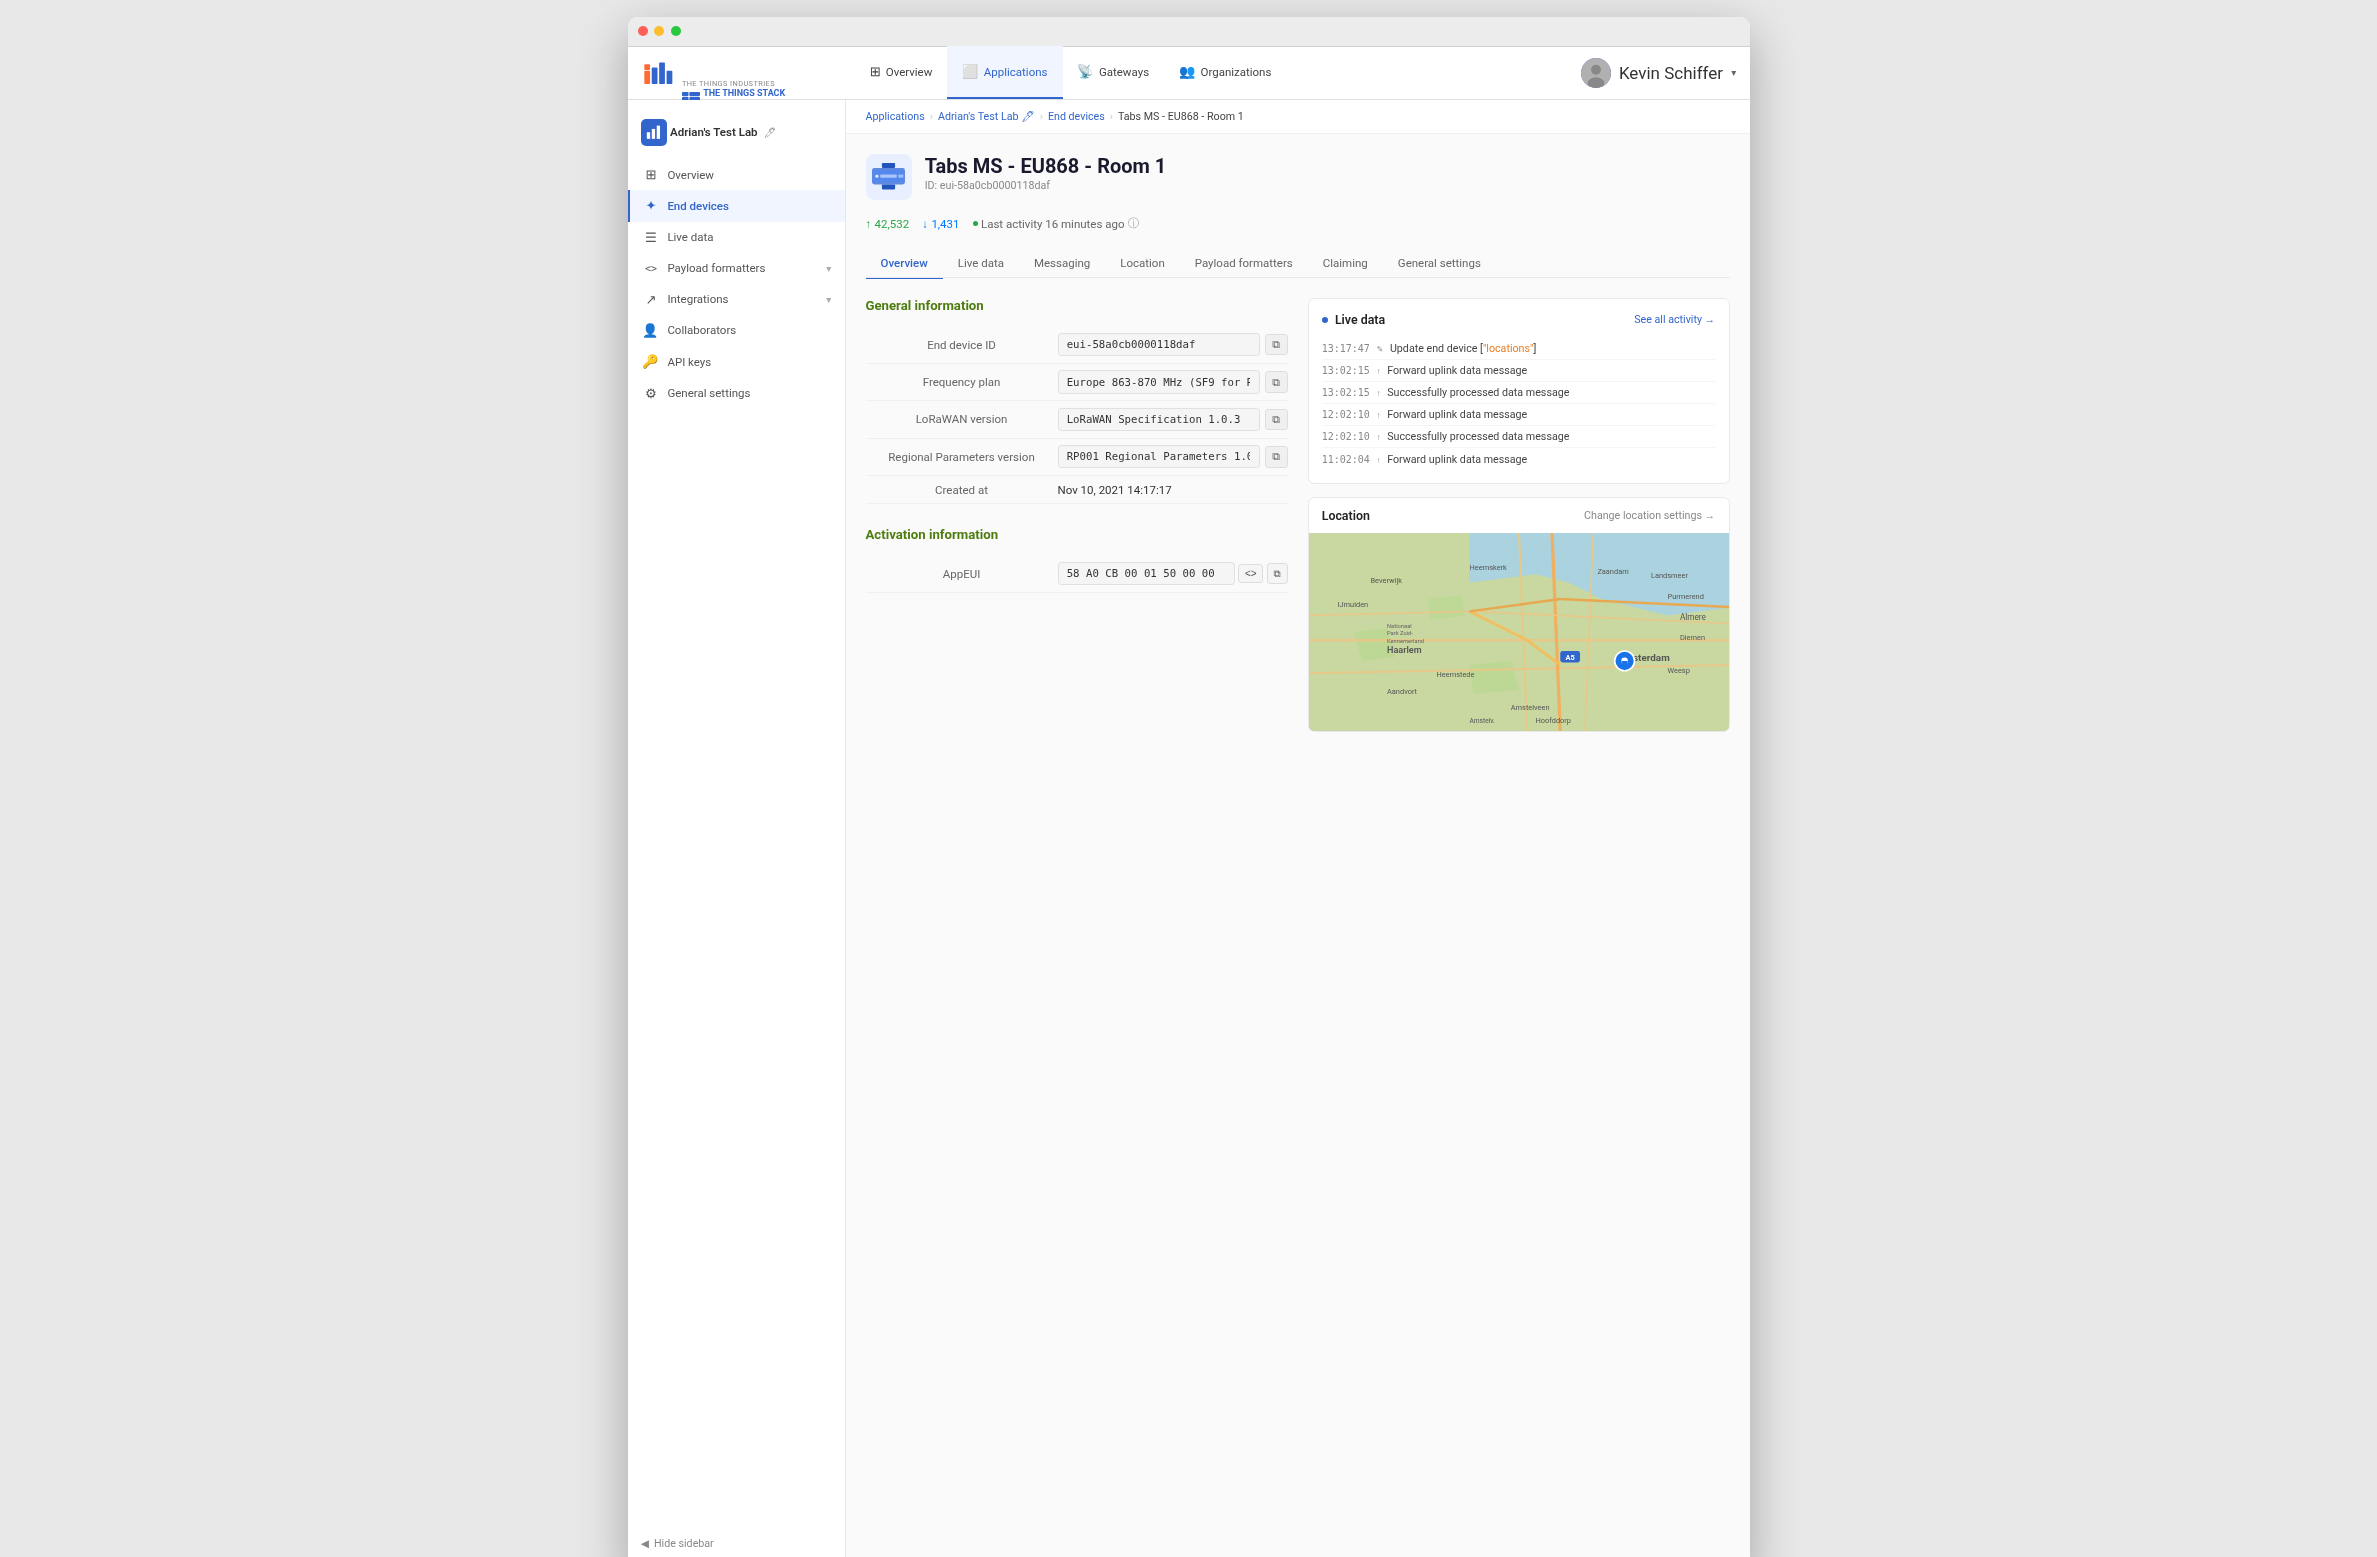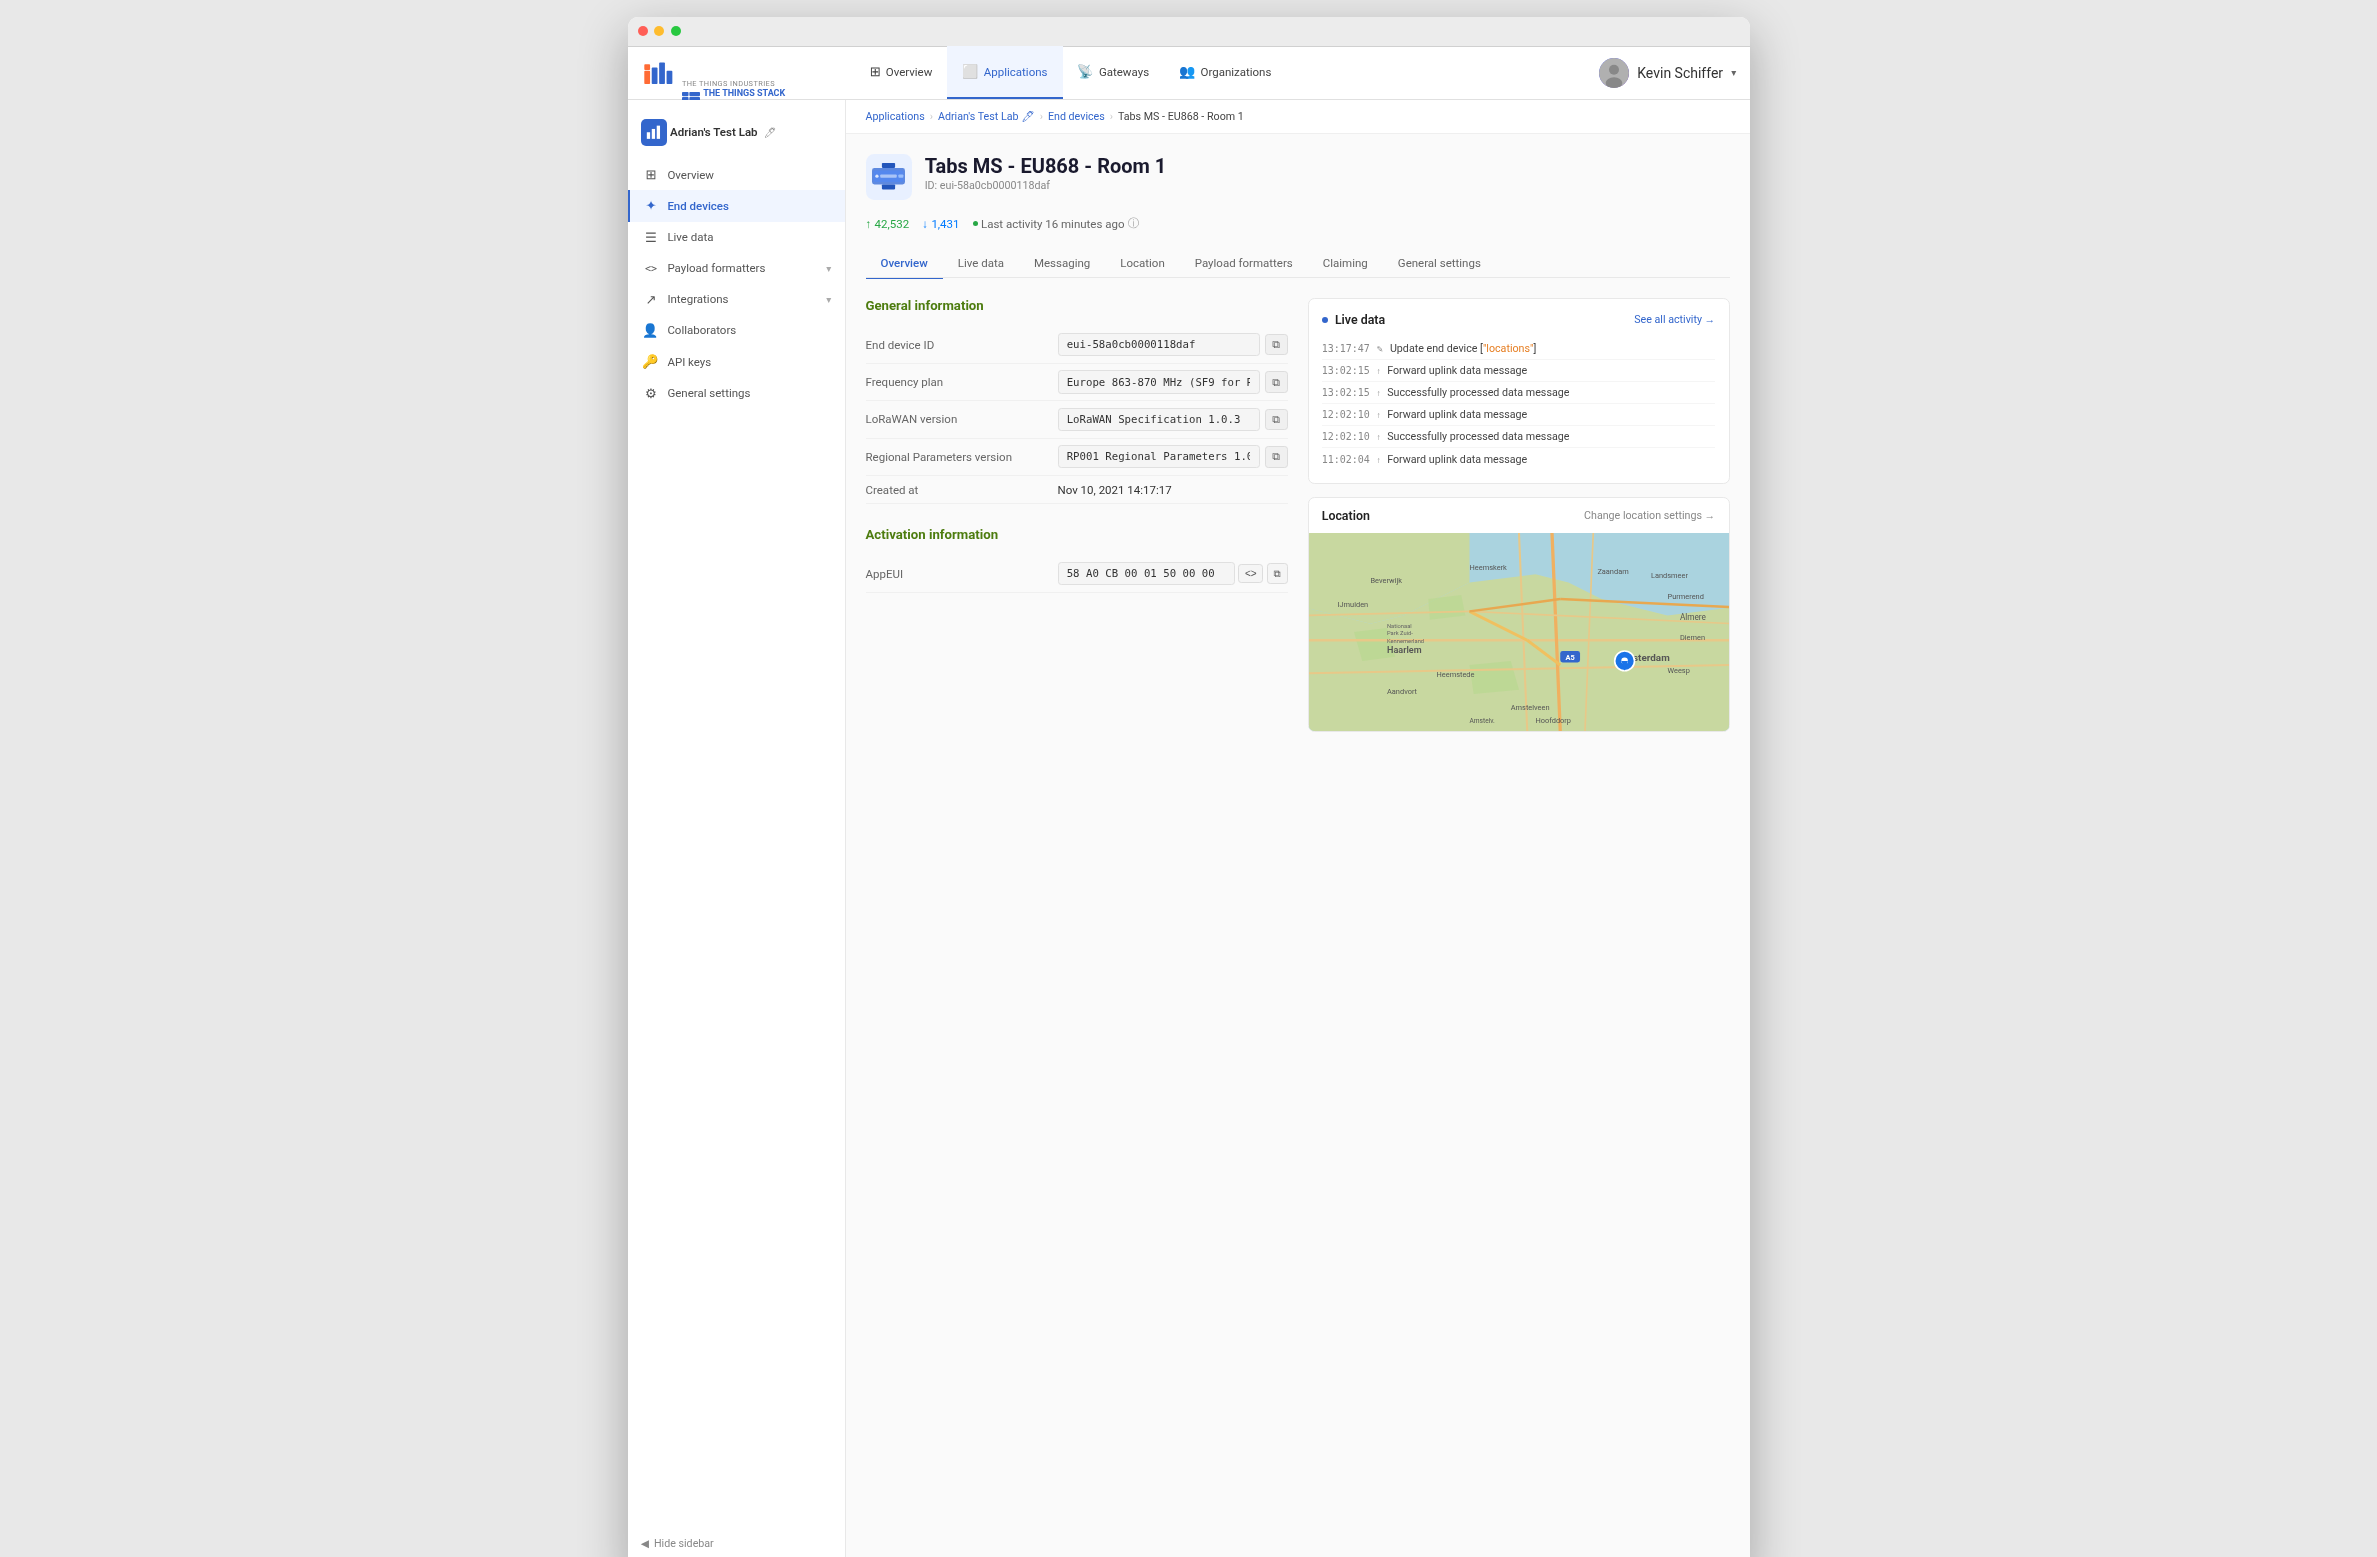--- a/index.html
+++ b/index.html
@@ -107,21 +107,21 @@
       border-radius: 50%;
       background: #ccc;
       overflow: hidden;
       display: flex;
       align-items: center;
       justify-content: center;
       font-size: 11.5px;
       color: #fff;
       background: linear-gradient(135deg, #667eea, #764ba2);
     }
-    .user-name { font-size: 14px; color: #333; }
+    .user-name { font-size: 17px; color: #333; }
     .chevron-icon { font-size: 10px; color: #666; }
 
     
     .main-layout {
       display: flex;
       height: calc(100vh - 30px - 53px);
       min-height: 577px;
     }
 
     
@@ -292,20 +292,21 @@
       display: flex;
       align-items: center;
       padding: 6.6px 0;
       font-size: 11.5px;
       border-bottom: 0.8px solid #f0f0f0;
     }
     .info-label {
       width: 192px;
       color: #666;
       flex-shrink: 0;
+      text-align: center;
     }
     .info-value {
       color: #333;
       flex: 1;
     }
     .info-input-wrapper {
       display: flex;
       align-items: center;
       gap: 5px;
       flex: 1;

